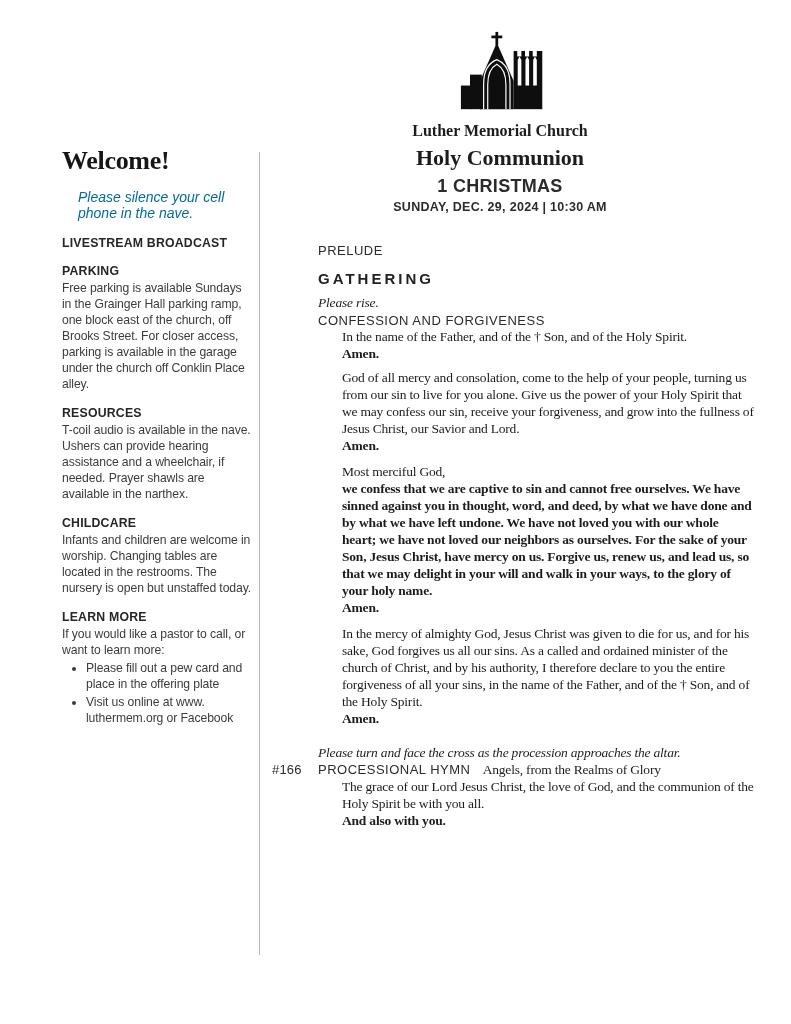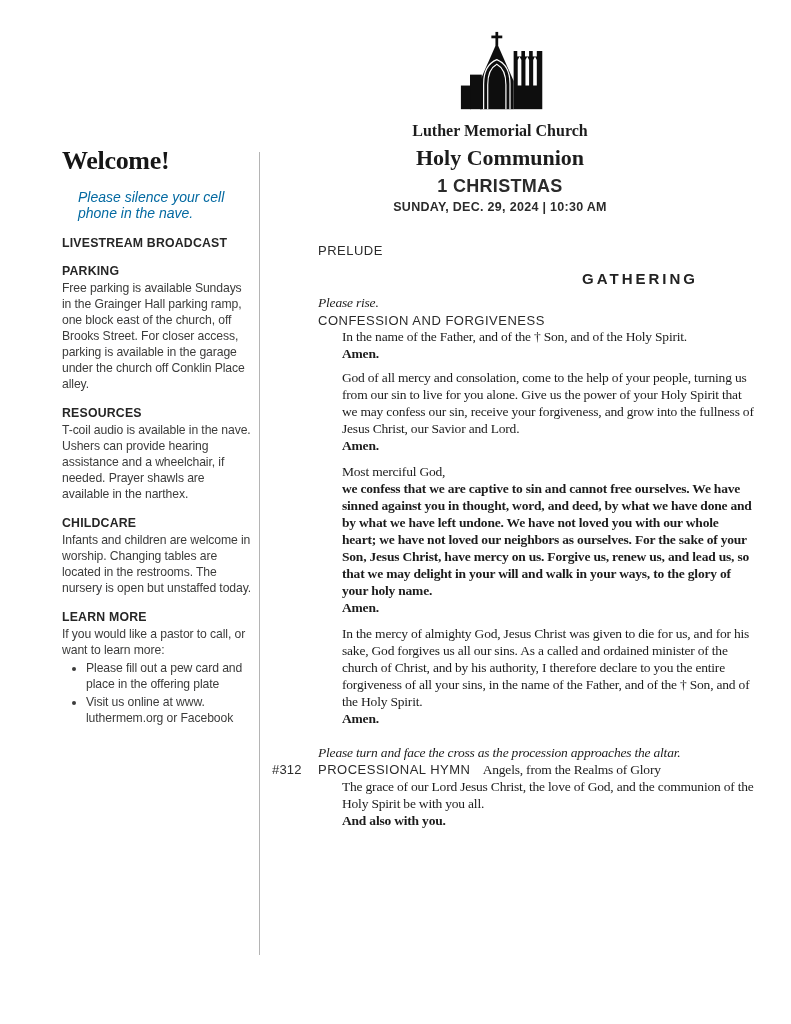--- a/index.html
+++ b/index.html
@@ -37,21 +37,21 @@
     position:absolute; left:318px; top:243px; width:436px;
     font-family:"Liberation Serif", serif; font-size:13.5px; color:#1c1c1c;
     line-height:17px; letter-spacing:-0.2px;
   }
   .h-sans {
     font-family:"Liberation Sans", sans-serif; font-weight:400; font-size:13px;
     color:#2b2b2b; letter-spacing:0.5px; line-height:15px;
   }
   .gathering {
     font-family:"Liberation Sans", sans-serif; font-weight:700; font-size:15px;
-    color:#222; letter-spacing:3px; text-align:right; width:380px;
+    color:#222; letter-spacing:3px; text-align:left; width:380px;
     margin-top:12px; line-height:18px;
   }
   .rubric { font-style:italic; }
   .rubric-rise { margin-top:6px; }
   .conf-heading { margin-top:2px; }
   .block { margin-left:24px; }
   .para { margin-top:7px; }
   .para-lg { margin-top:9px; }
   .b { font-weight:700; }
   .hymn-row { position:relative; margin-top:0; white-space:nowrap; }
@@ -160,21 +160,21 @@
       <div class="b">we confess that we are captive to sin and cannot free ourselves. We have sinned against you in thought, word, and deed, by what we have done and by what we have left undone. We have not loved you with our whole heart; we have not loved our neighbors as ourselves. For the sake of your Son, Jesus Christ, have mercy on us. Forgive us, renew us, and lead us, so that we may delight in your will and walk in your ways, to the glory of your holy name.</div>
       <div class="b">Amen.</div>
 
       <p class="para-lg" style="margin-bottom:0">In the mercy of almighty God, Jesus Christ was given to die for us, and for his sake, God forgives us all our sins. As a called and ordained minister of the church of Christ, and by his authority, I therefore declare to you the entire forgiveness of all your sins, in the name of the Father, and of the † Son, and of the Holy Spirit.</p>
       <div class="b">Amen.</div>
     </div>
 
     <div class="rubric proc-rubric">Please turn and face the cross as the procession approaches the altar.</div>
 
     <div class="hymn-row">
-      <span class="hymn-num h-sans">#312</span>
+      <span class="hymn-num h-sans">#166</span>
       <span class="h-sans hymn-label">PROCESSIONAL HYMN</span>
       <span class="hymn-title">Angels, from the Realms of Glory</span>
     </div>
 
     <div class="block">
       <div>The grace of our Lord Jesus Christ, the love of God, and the communion of the Holy Spirit be with you all.</div>
       <div class="b">And also with you.</div>
     </div>
   </div>
 

